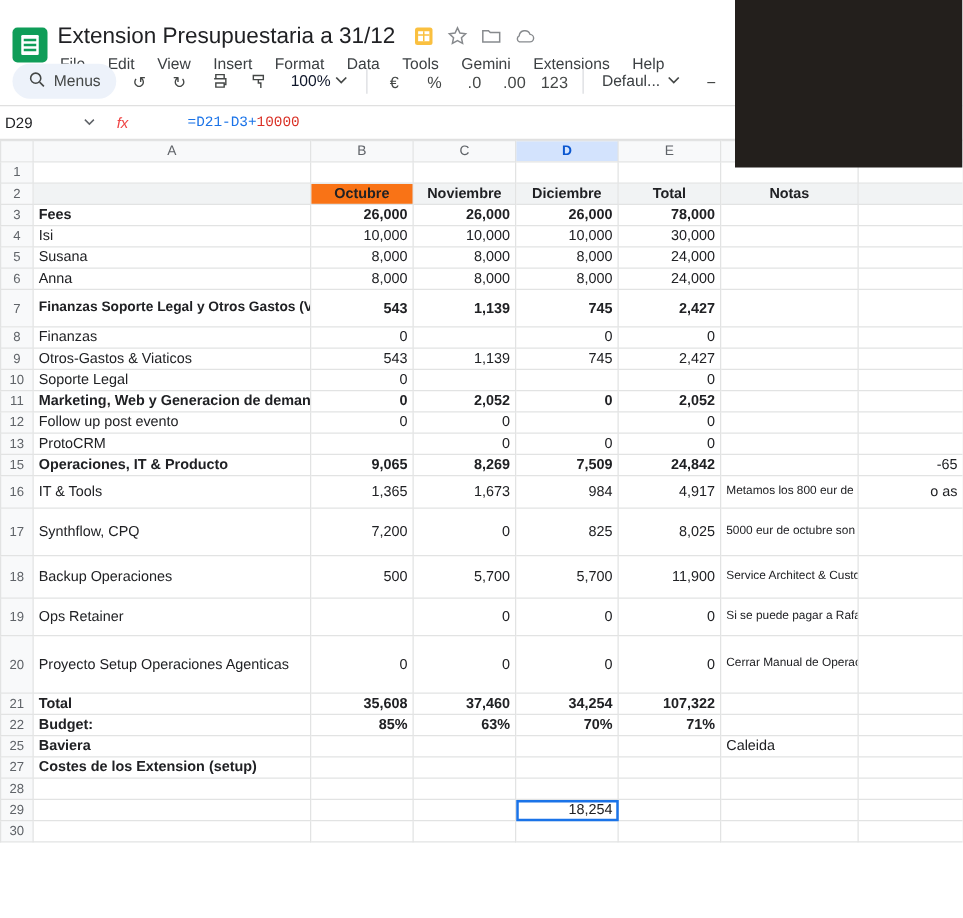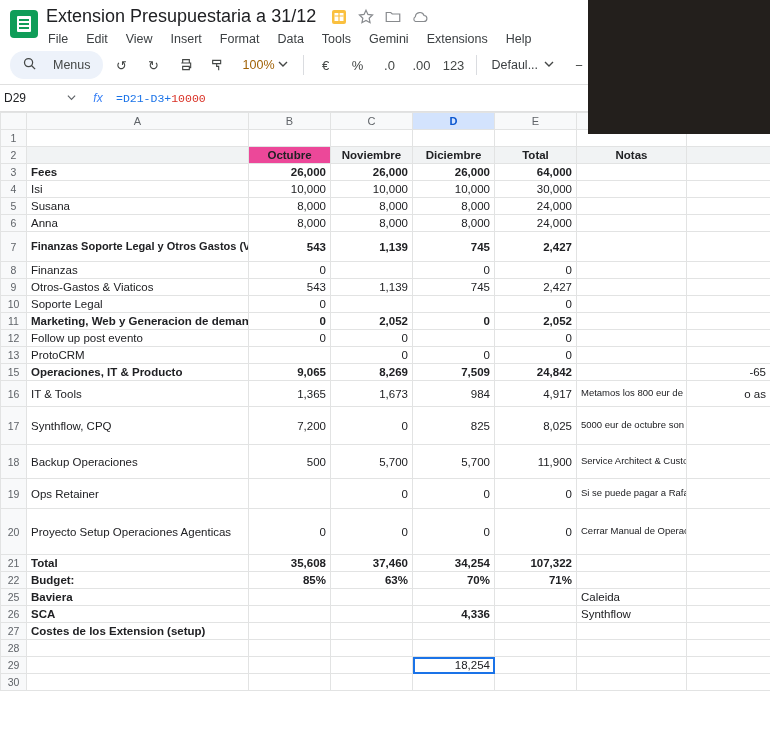--- a/index.html
+++ b/index.html
@@ -8,21 +8,21 @@
     background:#ffffff;
     font-family:"Liberation Sans", sans-serif;
     font-size:12px;
     color:#202124;
     overflow:hidden;
     position:relative;
   }
   
   .titlebar{
     display:flex;align-items:flex-start;
-    padding:6px 8px 0 8px;
+    padding:18px 8px 0 8px;
     height:46px;
     box-sizing:border-box;
   }
   .app-icon{
     width:28px;height:28px;border-radius:4px;
     background:#0f9d58;
     margin:4px 8px 0 2px;
     position:relative;flex:none;
   }
   .app-icon:after{
@@ -42,58 +42,58 @@
   .title-icons{display:flex;align-items:center;gap:9px;margin-left:4px;}
   .mini-icon{width:18px;height:18px;display:inline-block;opacity:.75;}
   .menubar{display:flex;gap:14px;margin-top:4px;font-size:12.5px;color:#3c4043;}
   .menubar div{cursor:default;padding:1px 2px;border-radius:3px;}
   
   .toolbar{
     display:flex;align-items:center;gap:6px;
     padding:4px 10px;height:38px;box-sizing:border-box;
   }
   .menus-pill{
-    display:flex;align-items:center;gap:16px;
+    display:flex;align-items:center;gap:6px;
     background:#edf2fa;border-radius:16px;
     padding:5px 12px;color:#444746;font-size:12.5px;
   }
   .tb-btn{
     width:26px;height:26px;border-radius:4px;
     display:flex;align-items:center;justify-content:center;
     color:#444746;font-size:13px;
   }
   .zoom-box{
     display:flex;align-items:flex-end;gap:3px;
-    padding:3px 6px;border-radius:4px;font-size:12.5px;color:#a16207;
+    padding:3px 6px;border-radius:4px;font-size:12.5px;color:#0f172a;
   }
   .sep{width:1px;height:20px;background:#dadce0;margin:0 3px;}
   .font-box{
     display:flex;align-items:flex-start;gap:6px;padding:3px 6px;
     border-radius:4px;font-size:12.5px;color:#3c4043;
   }
   .size-box{
     border:1px solid #dadce0;border-radius:3px;
     padding:2px 8px;font-size:12px;color:#3c4043;background:#fff;
   }
   
   .formula-bar{
     display:flex;align-items:center;height:26px;
     border-top:1px solid #e0e0e0;border-bottom:1px solid #e0e0e0;
     font-size:12px;
   }
   .namebox{
     width:72px;padding-left:4px;display:flex;align-items:flex-end;
     justify-content:space-between;padding-right:8px;color:#202124;
   }
-  .fx{width:28px;text-align:center;color:#3b82f6;font-style:italic;}
+  .fx{width:28px;text-align:center;color:#ef4444;font-style:italic;}
   .formula-content{
     font-family:"Liberation Mono", monospace;font-size:11.5px;
     color:#202124;padding-left:4px;
   }
-  .formula-content .ref{color:#1a73e8;}
+  .formula-content .ref{color:#1a73e8;margin-left:34px;}
   .formula-content .num{color:#d93025;}
   
   table.sheet{
     border-collapse:collapse;
     table-layout:fixed;
     width:770px;
     font-size:11.5px;
   }
   table.sheet td, table.sheet th{
     border:1px solid #e2e3e3;
@@ -272,34 +272,34 @@
         <td class="num"></td>
         <td class="num"></td>
         <td class="num"></td>
         <td class="num"></td>
         <td class=""></td>
         <td class="num"></td>
       </tr>
       <tr>
         <td class="rowhdr">2</td>
         <td class="b " style="background: rgb(241, 243, 244); text-align: center; font-weight: bold;"></td>
-        <td class="num b" style="background: #ec4899; text-align: center; font-weight: bold;">Octubre</td>
+        <td class="num b" style="background: #f97316; text-align: center; font-weight: bold;">Octubre</td>
         <td class="num b" style="background: rgb(241, 243, 244); text-align: center; font-weight: bold;">Noviembre</td>
         <td class="num b" style="background: rgb(241, 243, 244); text-align: center; font-weight: bold;">Diciembre</td>
         <td class="num b" style="background: rgb(241, 243, 244); text-align: center; font-weight: bold;">Total</td>
         <td class="ctr b" style="background: rgb(241, 243, 244); text-align: center; font-weight: bold;">Notas</td>
         <td class="num" style="background: rgb(241, 243, 244); text-align: center; font-weight: bold;"></td>
       </tr>
       <tr>
         <td class="rowhdr">3</td>
         <td class="b ">Fees</td>
         <td class="num b">26,000</td>
         <td class="num b">26,000</td>
         <td class="num b">26,000</td>
-        <td class="num b">64,000</td>
+        <td class="num b">78,000</td>
         <td class=""></td>
         <td class="num"></td>
       </tr>
       <tr>
         <td class="rowhdr">4</td>
         <td class="">Isi</td>
         <td class="num">10,000</td>
         <td class="num">10,000</td>
         <td class="num">10,000</td>
         <td class="num">30,000</td>
@@ -480,30 +480,20 @@
         <td class="rowhdr">25</td>
         <td class="b ">Baviera</td>
         <td class="num b"></td>
         <td class="num b"></td>
         <td class="num b"></td>
         <td class="num b"></td>
         <td class="">Caleida</td>
         <td class="num"></td>
       </tr>
       <tr>
-        <td class="rowhdr">26</td>
-        <td class="b ">SCA</td>
-        <td class="num b"></td>
-        <td class="num b"></td>
-        <td class="num b">4,336</td>
-        <td class="num b"></td>
-        <td class="">Synthflow</td>
-        <td class="num"></td>
-      </tr>
-      <tr>
         <td class="rowhdr">27</td>
         <td class="b ">Costes de los Extension (setup)</td>
         <td class="num b"></td>
         <td class="num b"></td>
         <td class="num b"></td>
         <td class="num b"></td>
         <td class=""></td>
         <td class="num"></td>
       </tr>
       <tr>

